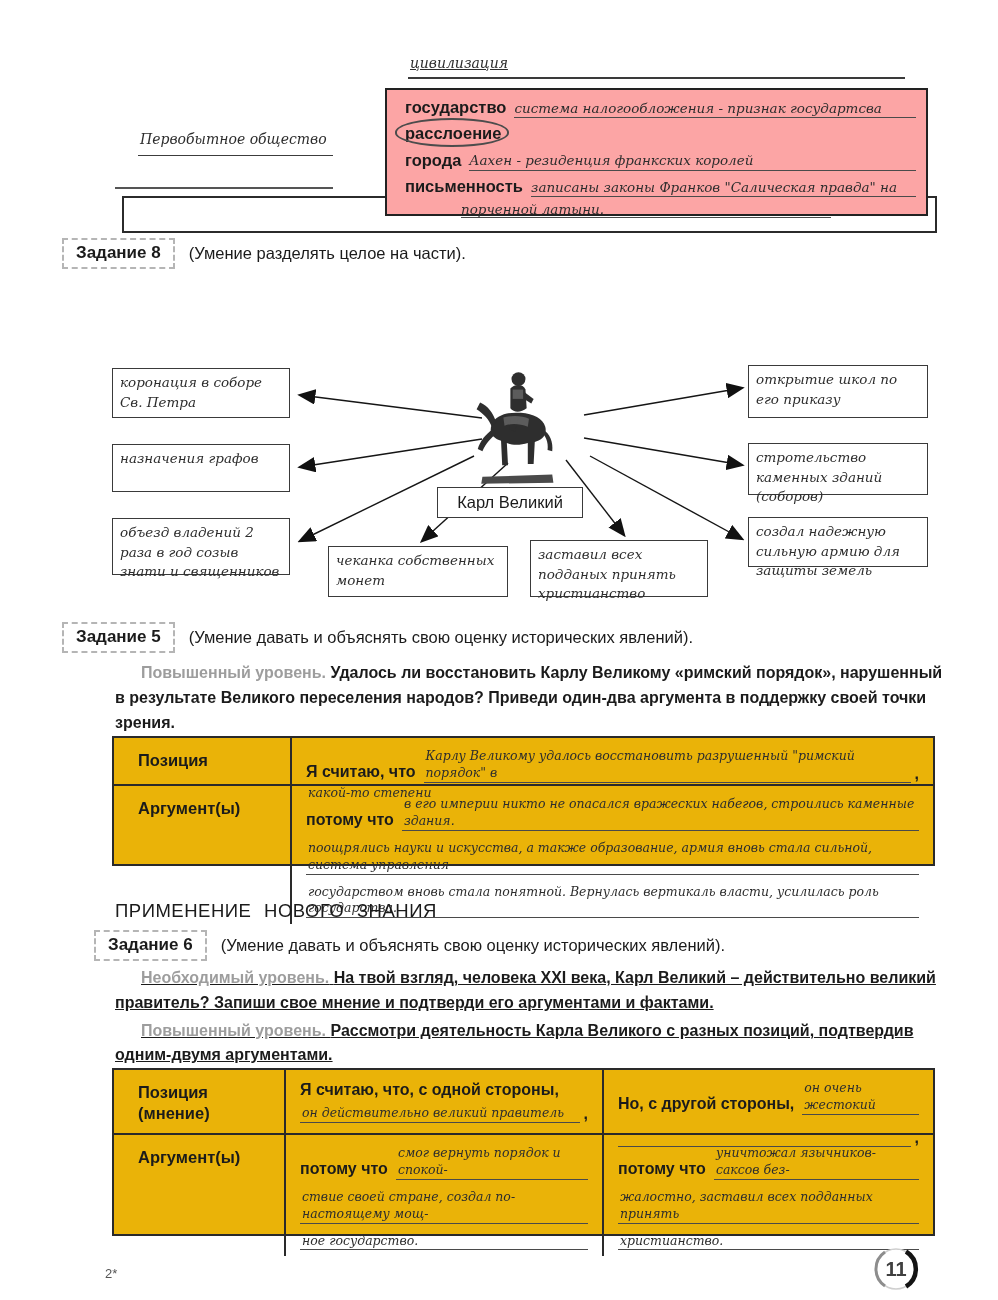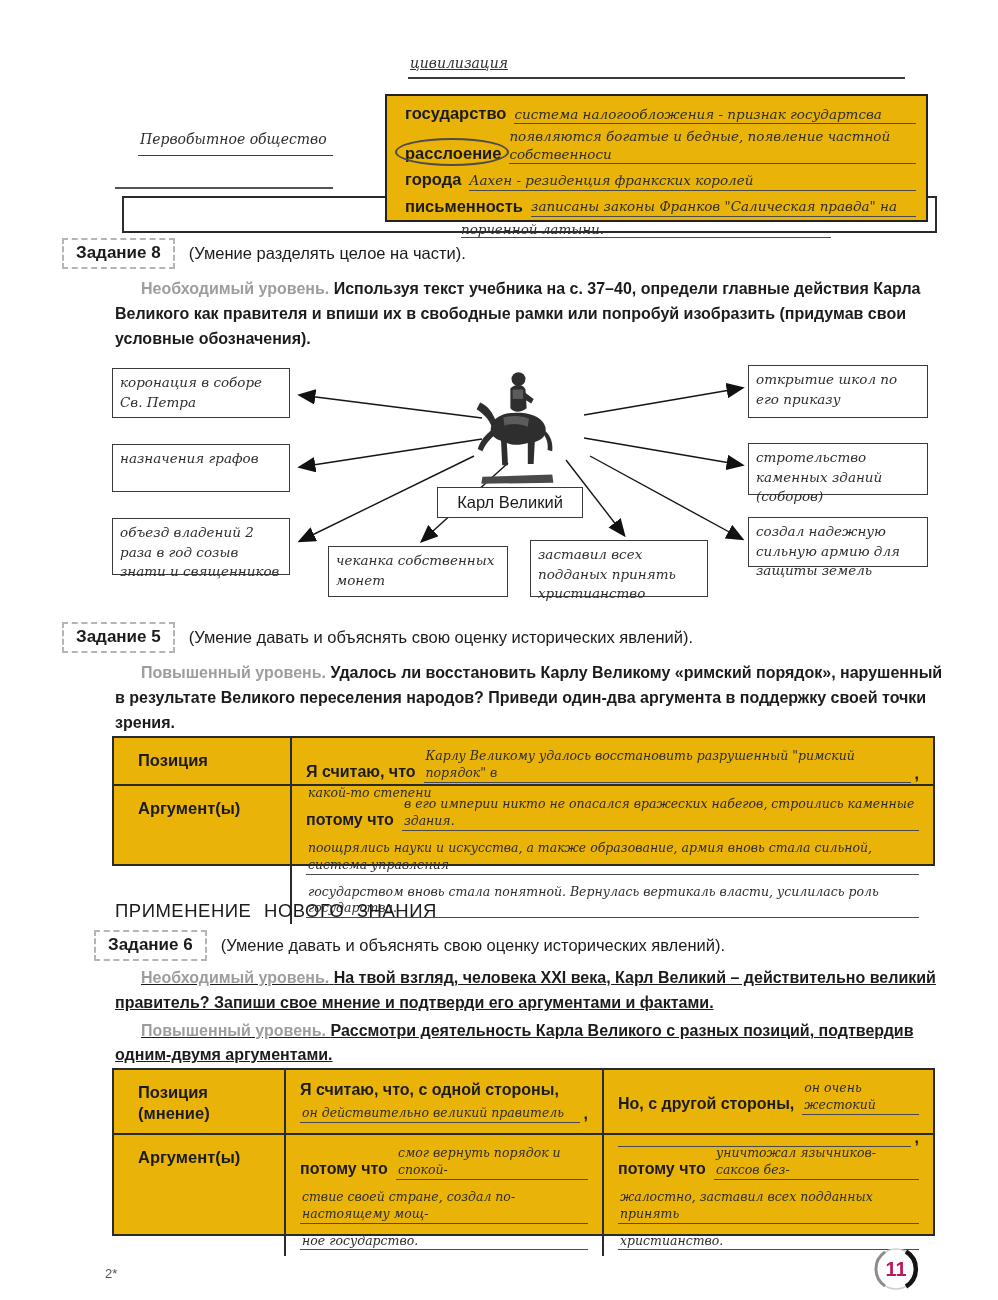--- a/index.html
+++ b/index.html
@@ -12,22 +12,22 @@
   .abs{position:absolute;}
 
   
   .civ-label{left:410px;top:55px;font-size:14px;text-decoration:underline;}
   .civ-line{left:408px;top:77px;width:497px;border-top:2px solid #3a3a3a;}
   .primitive-note{left:140px;top:131px;font-size:14px;}
   .pline1{left:138px;top:155px;width:195px;border-top:1.5px solid #3c3c3c;}
   .pline2{left:115px;top:187px;width:218px;border-top:2px solid #555;}
   .wide-box{left:122px;top:196px;width:811px;height:33px;border:2px solid #2b2b2b;}
   .terms-box{
-    left:385px;top:94px;width:543px;height:128px;border:2.5px solid #222;
-    background:#eab308;padding:6px 10px 4px 18px;box-sizing:border-box;
+    left:385px;top:88px;width:543px;height:128px;border:2.5px solid #222;
+    background:#fca5a5;padding:6px 10px 4px 18px;box-sizing:border-box;
   }
   .term-row{display:flex;align-items:flex-end;margin-bottom:4px;}
   .term{font-size:16.5px;font-weight:600;margin-right:8px;white-space:nowrap;position:relative;line-height:1.35;}
   .term .ellipse{position:absolute;left:-10px;right:-8px;top:-4px;bottom:-2px;border:2.5px solid #4c4c4c;border-radius:50%;}
   .t-answer{flex:1;border-bottom:1.5px solid #4a4a4a;font-size:13.5px;line-height:1.3;padding-bottom:0;}
   .t-answer2{margin-left:56px;border-bottom:1.5px solid #4a4a4a;font-size:13.5px;width:370px;}
 
   
   .task-header{display:flex;align-items:center;gap:14px;}
   .task-badge{
@@ -75,21 +75,21 @@
   .hw-wrap{flex:1;border-bottom:1.5px solid #4a4a4a;font-size:12.5px;line-height:1.35;padding:0 2px;}
   .comma{font-size:16px;font-weight:600;margin-left:4px;}
   .hw-line{border-bottom:1.5px solid #4a4a4a;font-size:12.5px;line-height:1.35;margin-top:9px;padding:0 2px;}
   .hw-plain{font-size:12.5px;margin-top:2px;padding-left:2px;}
 
   
   .sig{left:105px;top:1266px;font-size:13px;color:#555;}
   .page-badge{left:873px;top:1246px;width:46px;height:46px;}
   .page-badge .num{
     position:absolute;left:0;top:0;width:46px;height:46px;line-height:46px;
-    text-align:center;font-size:20px;font-weight:700;color:#be185d;
+    text-align:center;font-size:20px;font-weight:700;color:#404040;
   }
 </style>
 </head>
 <body>
 
 <div class="page">
 
   <span class="abs hw civ-label">цивилизация</span>
   <div class="abs civ-line"></div>
 
@@ -99,40 +99,35 @@
 
   <div class="abs wide-box"></div>
 
   <div class="abs terms-box">
     <div class="term-row">
       <span class="term">государство</span>
       <span class="t-answer hw">система налогообложения - признак государтсва</span>
     </div>
     <div class="term-row">
       <span class="term"><span>расслоение</span><span class="ellipse"></span></span>
-      <span class="t-answer hw">появляются богатые и бедные, появление частной собственноси</span>
     </div>
     <div class="term-row">
       <span class="term">города</span>
       <span class="t-answer hw">Аахен - резиденция франкских королей</span>
     </div>
     <div class="term-row">
       <span class="term">письменность</span>
       <span class="t-answer hw">записаны законы Франков "Салическая правда" на</span>
     </div>
     <div class="t-answer2 hw">порченной латыни.</div>
   </div>
 
   <div class="abs task-header h4">
     <span class="task-badge">Задание 8</span>
     <span class="task-skill">(Умение разделять целое на части).</span>
-  </div>
-  <div class="abs para p4">
-    <span class="ind"></span><span class="level">Необходимый уровень.</span>
-    <span class="instr">Используя текст учебника на с. 37–40, определи главные действия Карла Великого как правителя и впиши их в свободные рамки или попробуй изобразить (придумав свои условные обозначения).</span>
   </div>
 
   <div class="abs diagram">
     <svg class="arrows" width="998" height="255">
       <defs>
         <marker id="ah" markerWidth="13" markerHeight="11" refX="11" refY="5.5" orient="auto">
           <path d="M0,0 L13,5.5 L0,11 z" fill="#111"></path>
         </marker>
       </defs>
       <g stroke="#151515" stroke-width="1.4" marker-end="url(#ah)">

